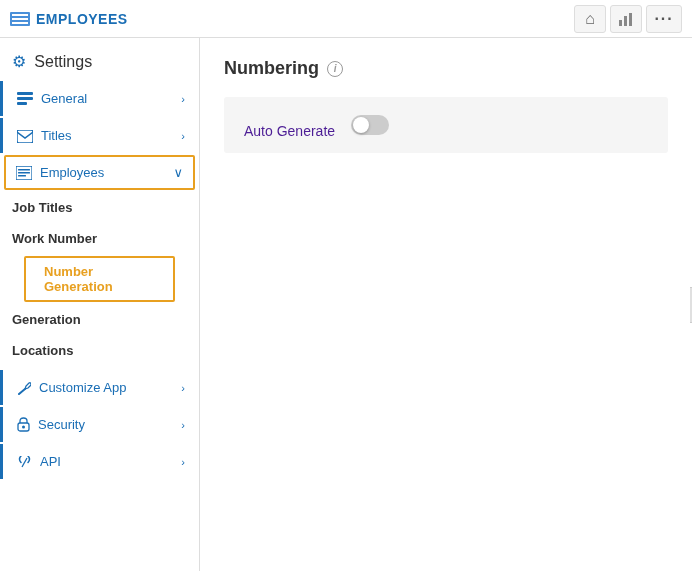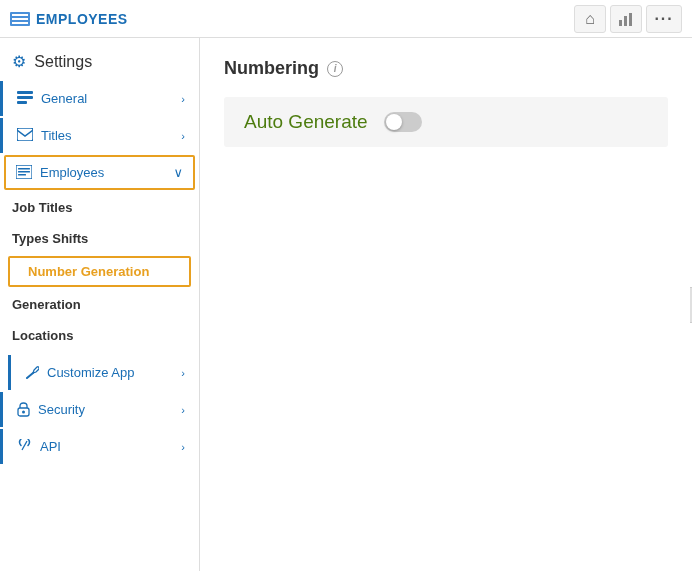--- a/index.html
+++ b/index.html
@@ -28,55 +28,55 @@
     .sidebar { width: 200px; background: #fff; border-right: 1px solid #ddd; overflow-y: auto; flex-shrink: 0; }
     .sidebar-settings-header { display: flex; align-items: center; gap: 8px; padding: 14px 12px 10px; }
     .gear-icon { font-size: 16px; color: #1a6eb5; }
     .settings-label { font-size: 16px; color: #333; font-weight: 400; text-align: right; }
 
     .sidebar-item {
       display: flex; align-items: center; justify-content: space-between;
       padding: 10px 14px; cursor: pointer; border-left: 3px solid #1a6eb5;
       margin-bottom: 2px;
     }
-    .sidebar-item-inner { display: flex; align-items: flex-start; gap: 8px; }
+    .sidebar-item-inner { display: flex; align-items: flex-end; gap: 8px; }
     .sidebar-item-label { color: #1a6eb5; font-size: 13px; }
     .sidebar-item-arrow { color: #1a6eb5; font-size: 11px; }
 
     
     .sidebar-item.employees-active {
       border: 2px solid #e8a020;
       border-left: 2px solid #e8a020;
       border-radius: 2px;
       margin: 2px 4px;
     }
 
     
     .sub-item { padding: 8px 14px 8px 12px; cursor: pointer; color: #333; font-size: 13px; font-weight: 600; }
     .sub-item.active-sub {
       color: #e8a020;
       border: 2px solid #e8a020;
       border-radius: 2px;
-      margin: 2px 8px;
+      margin: 2px 24px;
       padding: 6px 10px 6px 18px;
       font-weight: bold;
     }
 
     
     .content { flex: 1; padding: 20px 24px; background: #fff; position: relative; }
     .content-title-row { display: flex; align-items: center; gap: 8px; margin-bottom: 18px; }
     .content-title { font-size: 18px; font-weight: 700; color: #333; }
     .info-icon { width: 16px; height: 16px; border-radius: 50%; border: 1.5px solid #999; display: flex; align-items: center; justify-content: center; font-size: 10px; color: #999; cursor: pointer; font-style: italic; font-weight: bold; }
 
     
     .auto-generate-row {
       background: #f5f5f5; border-radius: 3px; padding: 14px 20px;
       display: flex; align-items: center; gap: 16px;
     }
-    .auto-generate-label { font-size: 19px; color: #4d7c0f; font-weight: 400; }
+    .auto-generate-label { font-size: 14px; color: #4c1d95; font-weight: 400; margin-top: 12px; }
     .toggle { width: 38px; height: 20px; background: #ccc; border-radius: 10px; position: relative; cursor: pointer; }
     .toggle-knob { width: 16px; height: 16px; background: #fff; border-radius: 50%; position: absolute; top: 2px; left: 2px; box-shadow: 0 1px 3px rgba(0,0,0,0.3); }
 
     
     .collapse-handle {
       position: absolute; right: -10px; top: 50%; transform: translateY(-50%);
       width: 12px; height: 36px; background: #e0e0e0; border-radius: 0 4px 4px 0;
       display: flex; align-items: center; justify-content: center; cursor: pointer; z-index: 10;
       border: 1px solid #ccc; border-left: none;
     }
@@ -144,26 +144,26 @@
           <rect x="2" y="3" width="12" height="1.5" rx="0.5" fill="#1a6eb5"></rect>
           <rect x="2" y="6" width="12" height="1.5" rx="0.5" fill="#1a6eb5"></rect>
           <rect x="2" y="9" width="8" height="1.5" rx="0.5" fill="#1a6eb5"></rect>
         </svg>
         <span class="sidebar-item-label">Employees</span>
       </div>
       <span class="sidebar-item-arrow" style="color:#1a6eb5; font-size:13px;">∨</span>
     </div>
 
     <div class="sub-item">Job Titles</div>
-    <div class="sub-item">Types Shifts</div>
+    <div class="sub-item">Work Number</div>
     <div class="sub-item active-sub">Number Generation</div>
     <div class="sub-item">Generation</div>
     <div class="sub-item">Locations</div>
 
-    <div class="sidebar-item" style="margin-top:4px;margin-left:8px;">
+    <div class="sidebar-item" style="margin-top:4px;">
       <div class="sidebar-item-inner">
         <svg width="14" height="14" viewBox="0 0 14 14">
           <path d="M12 2 L9 5 L8 8 L11 7 L14 4 Q14 1 12 2Z" fill="none" stroke="#1a6eb5" stroke-width="1.3"></path>
           <line x1="8" y1="8" x2="2" y2="13" stroke="#1a6eb5" stroke-width="2" stroke-linecap="round"></line>
         </svg>
         <span class="sidebar-item-label">Customize App</span>
       </div>
       <span class="sidebar-item-arrow">›</span>
     </div>
 

